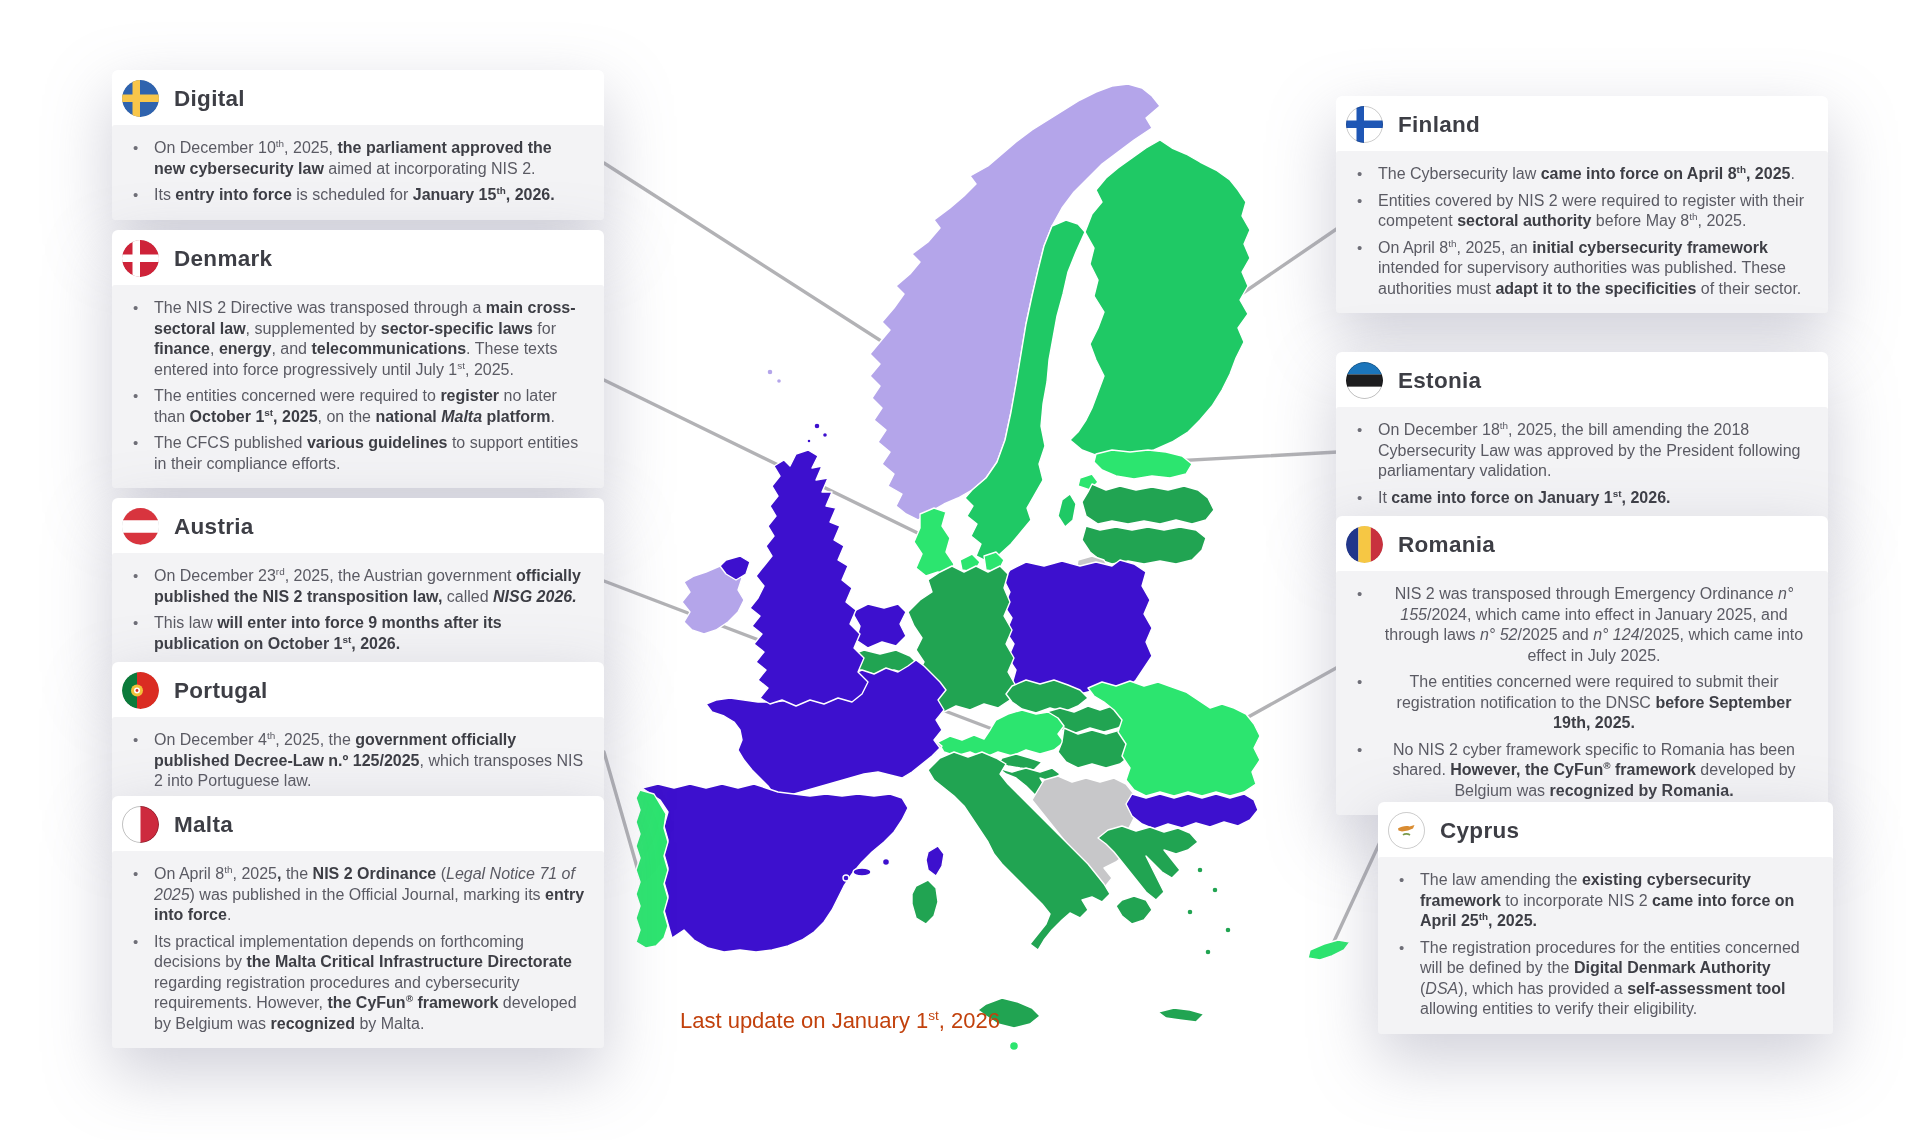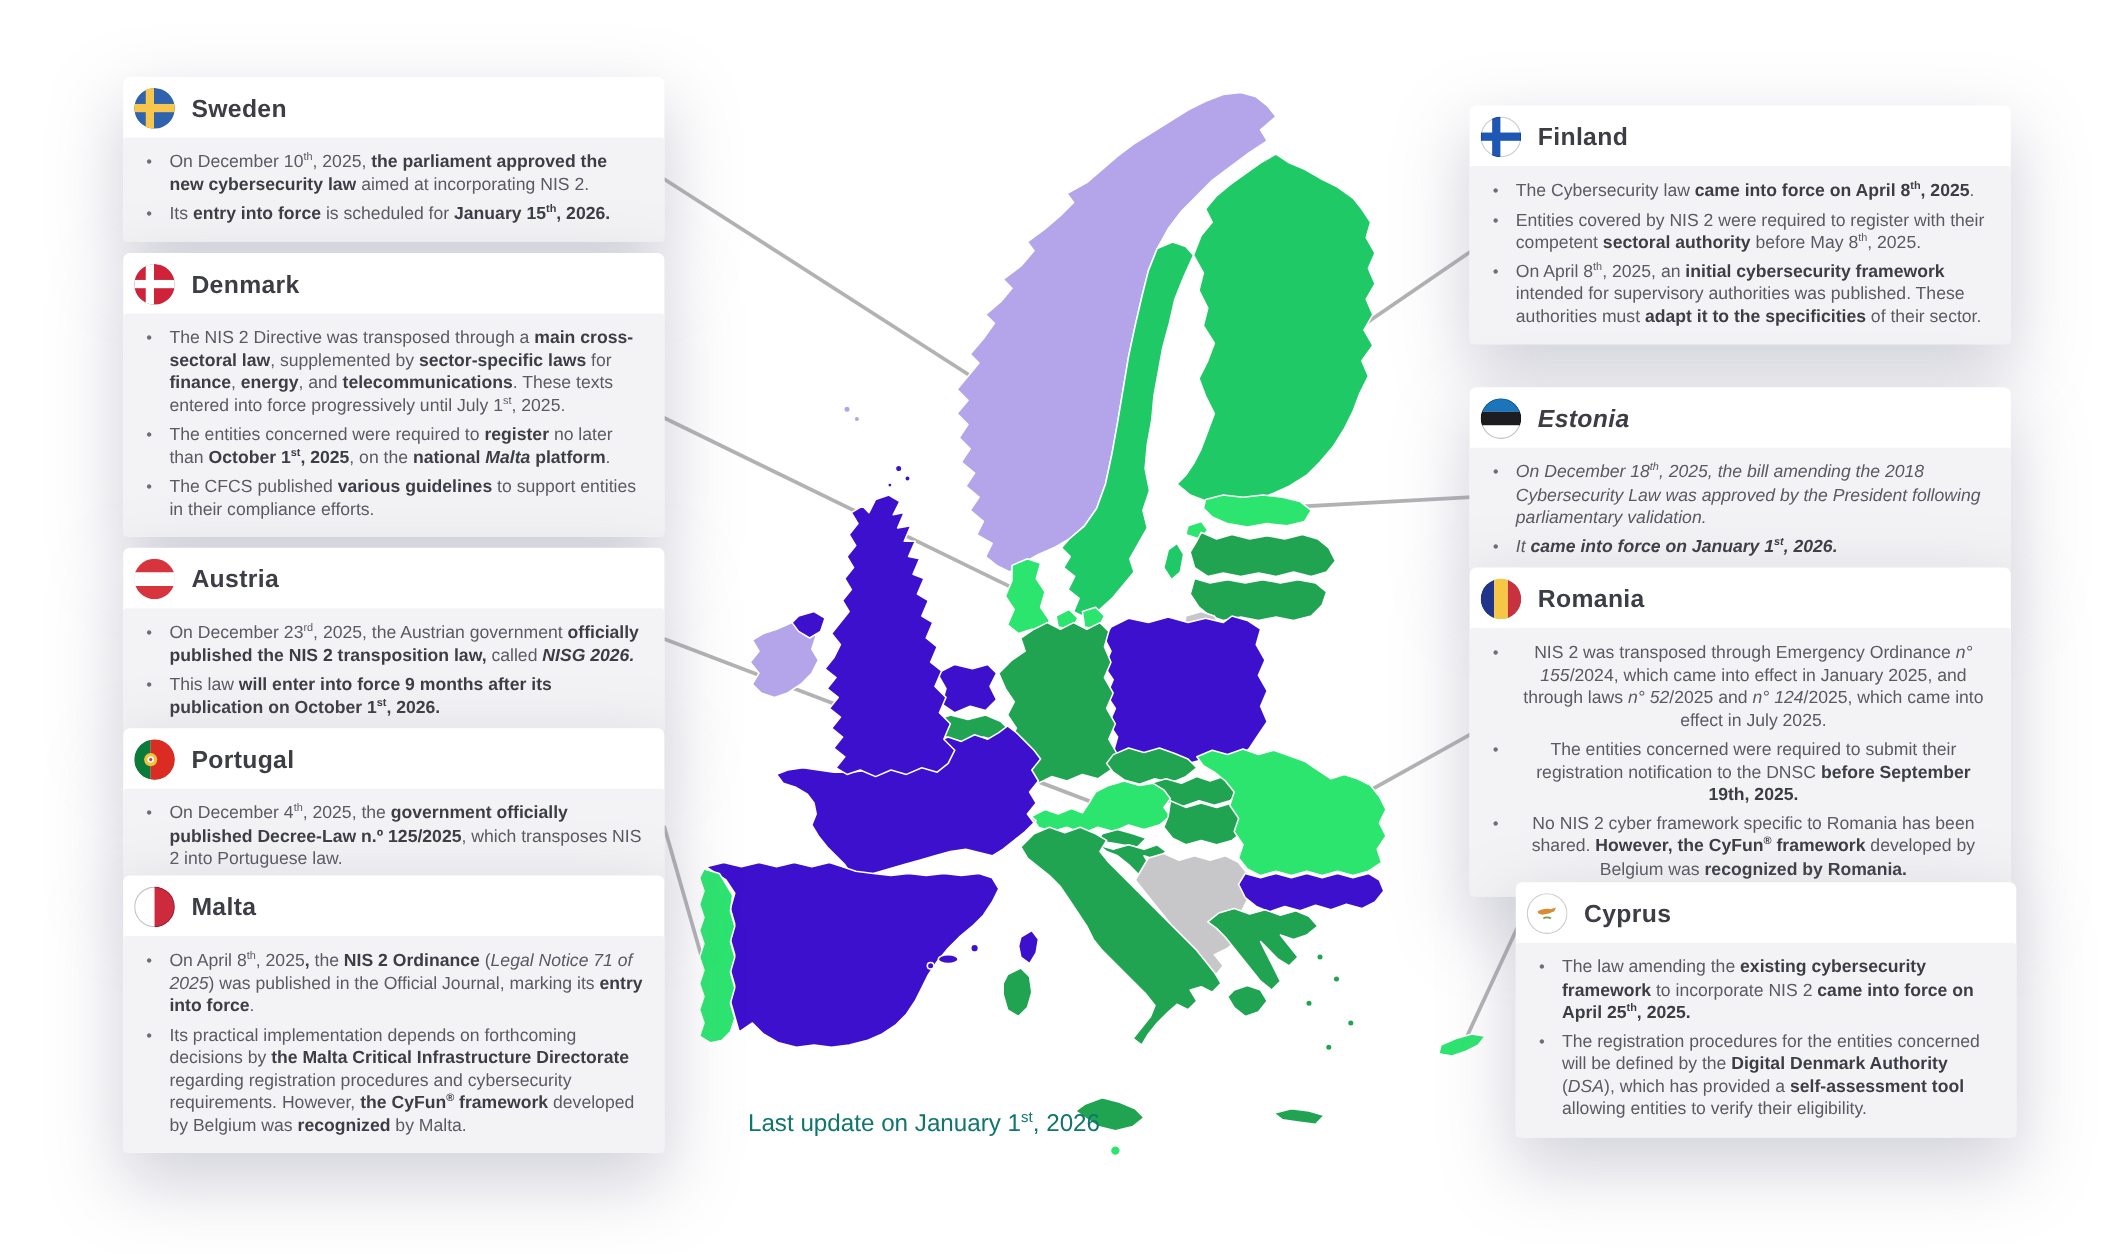--- a/index.html
+++ b/index.html
@@ -12,21 +12,21 @@
   .flag{width:37px;height:37px;border-radius:50%;overflow:hidden;flex:none;box-shadow:inset 0 0 0 1px rgba(0,0,0,.14);}
   .flag svg{display:block;}
   .card-body{background:#f3f3f5;border-radius:3px;padding:13px 18px 14px 12px;}
   ul.bullets{margin:0;padding:0;list-style:none;}
   ul.bullets li{position:relative;padding-left:30px;font-size:16px;line-height:20.5px;color:#5a5a63;margin-bottom:6px;}
   ul.bullets li:last-child{margin-bottom:0;}
   ul.bullets li::before{content:"\2022";position:absolute;left:9px;top:0;color:#6e6e77;font-size:15px;}
   ul.bullets b{color:#3d3e45;}
   ul.bullets i{font-style:italic;}
   sup{font-size:.62em;line-height:0;}
-  #caption{position:absolute;left:590px;top:1008px;width:500px;text-align:center;font-size:22px;color:#0f766e;z-index:2;}
+  #caption{position:absolute;left:590px;top:1008px;width:500px;text-align:center;font-size:22px;color:#c2410c;z-index:2;}
   .connector{fill:none;stroke-width:3.4;stroke-linecap:round;opacity:.85;}
   path.country,circle.country,ellipse.country{stroke:#ffffff;stroke-width:1.4;stroke-linejoin:round;}
 </style>
 </head>
 <body>
 
 <div id="stage">
 
 <svg id="map-svg" viewBox="0 0 1920 1140" aria-hidden="true">
 
@@ -123,21 +123,21 @@
 
 <div class="card" style="left:112px;top:70px;">
   <div class="card-title">
     <span class="flag">
           <svg width="37" height="37" viewBox="0 0 37 37">
             <circle cx="18.5" cy="18.5" r="18.5" fill="#2F63AE"></circle>
             <rect x="0" y="14.5" width="37" height="7.5" fill="#F8C64A"></rect>
             <rect x="10.5" y="0" width="7.5" height="37" fill="#F8C64A"></rect>
           </svg>
         </span>
-    <h2>Sweden</h2>
+    <h2>Digital</h2>
   </div>
   <div class="card-body">
     <ul class="bullets">
           <li>On December 10<sup>th</sup>, 2025, <b>the parliament approved the new cybersecurity law</b> aimed at incorporating NIS 2.</li>
           <li>Its <b>entry into force</b> is scheduled for <b>January 15<sup>th</sup>, 2026.</b></li>
         </ul>
   </div>
 </div>
 
 <div class="card" style="left:112px;top:230px;">
@@ -246,21 +246,21 @@
   </div>
   <div class="card-body">
     <ul class="bullets">
           <li>The Cybersecurity law <b>came into force on April 8<sup>th</sup>, 2025</b>.</li>
           <li>Entities covered by NIS 2 were required to register with their competent <b>sectoral authority</b> before May 8<sup>th</sup>, 2025.</li>
           <li>On April 8<sup>th</sup>, 2025, an <b>initial cybersecurity framework</b> intended for supervisory authorities was published. These authorities must <b>adapt it to the specificities</b> of their sector.</li>
         </ul>
   </div>
 </div>
 
-<div class="card" style="left:1336px;top:352px;font-style:italic;">
+<div class="card" style="left:1336px;top:352px;">
   <div class="card-title">
     <span class="flag">
           <svg width="37" height="37" viewBox="0 0 37 37">
             <defs>
               <clipPath id="fe">
                 <circle cx="18.5" cy="18.5" r="18.5"></circle>
               </clipPath>
             </defs>
             <g clip-path="url(#fe)">
               <rect width="37" height="12.4" fill="#1B75BB"></rect>

